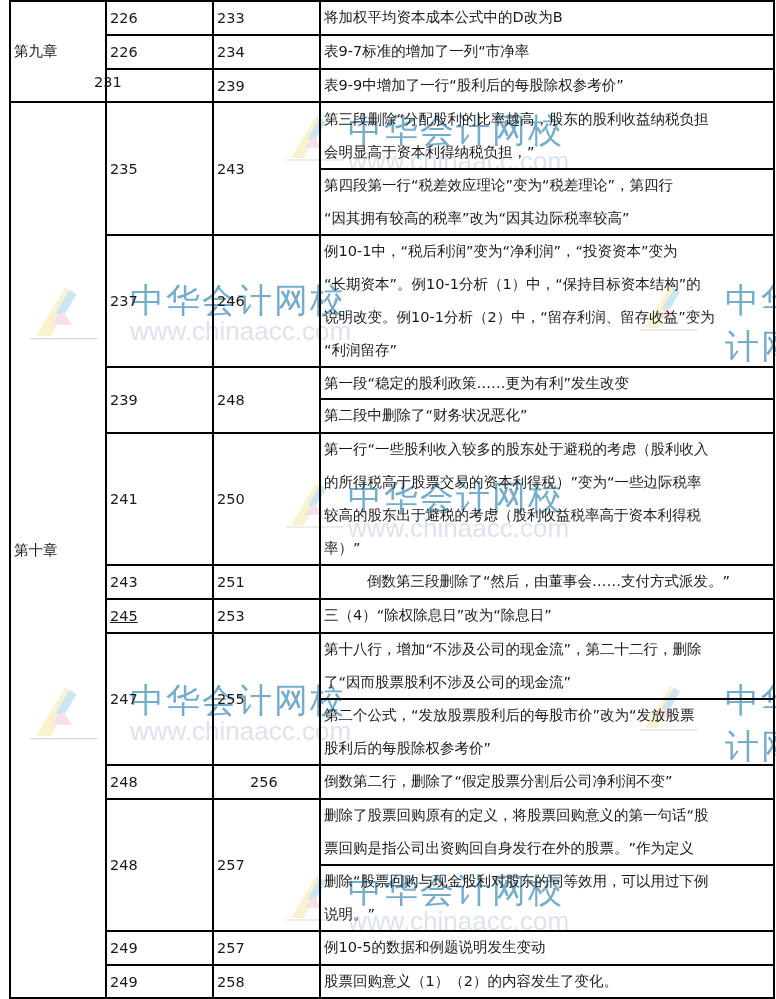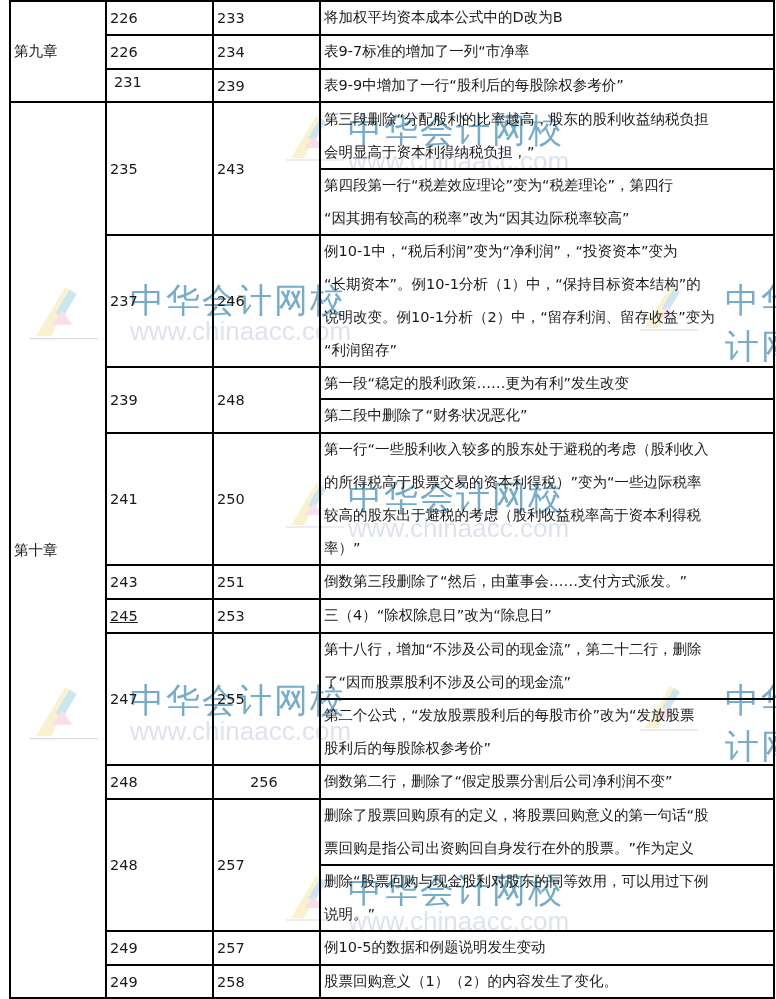--- a/index.html
+++ b/index.html
@@ -137,21 +137,21 @@
     <div class="cell" style="left:107px;top:2px;width:105px;height:32px;">226</div>
     <div class="cell" style="left:214px;top:2px;width:105px;height:32px;">233</div>
     <div class="desc" style="left:321px;top:1px;">将加权平均资本成本公式中的D改为B</div>
   </div>
   <div>
     <div class="cell" style="left:107px;top:36px;width:105px;height:32px;">226</div>
     <div class="cell" style="left:214px;top:36px;width:105px;height:32px;">234</div>
     <div class="desc" style="left:321px;top:35px;">表9-7标准的增加了一列“市净率</div>
   </div>
   <div>
-    <div class="cell" style="left:111px;top:70px;width:105px;height:23px;">231</div>
+    <div class="cell" style="left:91px;top:70px;width:105px;height:23px;">231</div>
     <div class="cell" style="left:214px;top:70px;width:105px;height:31px;">239</div>
     <div class="desc" style="left:321px;top:69px;">表9-9中增加了一行“股利后的每股除权参考价”</div>
   </div>
 
   <div>
     <div class="cell" style="left:107px;top:103px;width:105px;height:131px;">235</div>
     <div class="cell" style="left:214px;top:103px;width:105px;height:131px;">243</div>
     <div class="desc" style="left:321px;top:103px;">第三段删除“分配股利的比率越高，股东的股利收益纳税负担
 会明显高于资本利得纳税负担，”</div>
     <div class="desc" style="left:321px;top:169px;">第四段第一行“税差效应理论”变为“税差理论”，第四行
@@ -175,21 +175,21 @@
     <div class="cell" style="left:107px;top:434px;width:105px;height:130px;border-radius:13px;">241</div>
     <div class="cell" style="left:214px;top:434px;width:105px;height:130px;">250</div>
     <div class="desc" style="left:321px;top:433px;">第一行“一些股利收入较多的股东处于避税的考虑（股利收入
 的所得税高于股票交易的资本利得税）”变为“一些边际税率
 较高的股东出于避税的考虑（股利收益税率高于资本利得税
 率）”</div>
   </div>
   <div>
     <div class="cell" style="left:107px;top:566px;width:105px;height:32px;">243</div>
     <div class="cell" style="left:214px;top:566px;width:105px;height:32px;">251</div>
-    <div class="desc" style="left:321px;top:565px;">倒数第三段删除了“然后，由董事会……支付方式派发。”</div>
+    <div class="desc" style="left:321px;top:565px;text-align:center;">倒数第三段删除了“然后，由董事会……支付方式派发。”</div>
   </div>
   <div>
     <div class="cell" style="left:107px;top:600px;width:105px;height:32px;text-decoration:underline;">245</div>
     <div class="cell" style="left:214px;top:600px;width:105px;height:32px;">253</div>
     <div class="desc" style="left:321px;top:599px;">三（4）“除权除息日”改为“除息日”</div>
   </div>
   <div>
     <div class="cell" style="left:107px;top:634px;width:105px;height:130px;">247</div>
     <div class="cell" style="left:214px;top:634px;width:105px;height:130px;">255</div>
     <div class="desc" style="left:321px;top:633px;">第十八行，增加“不涉及公司的现金流”，第二十二行，删除

